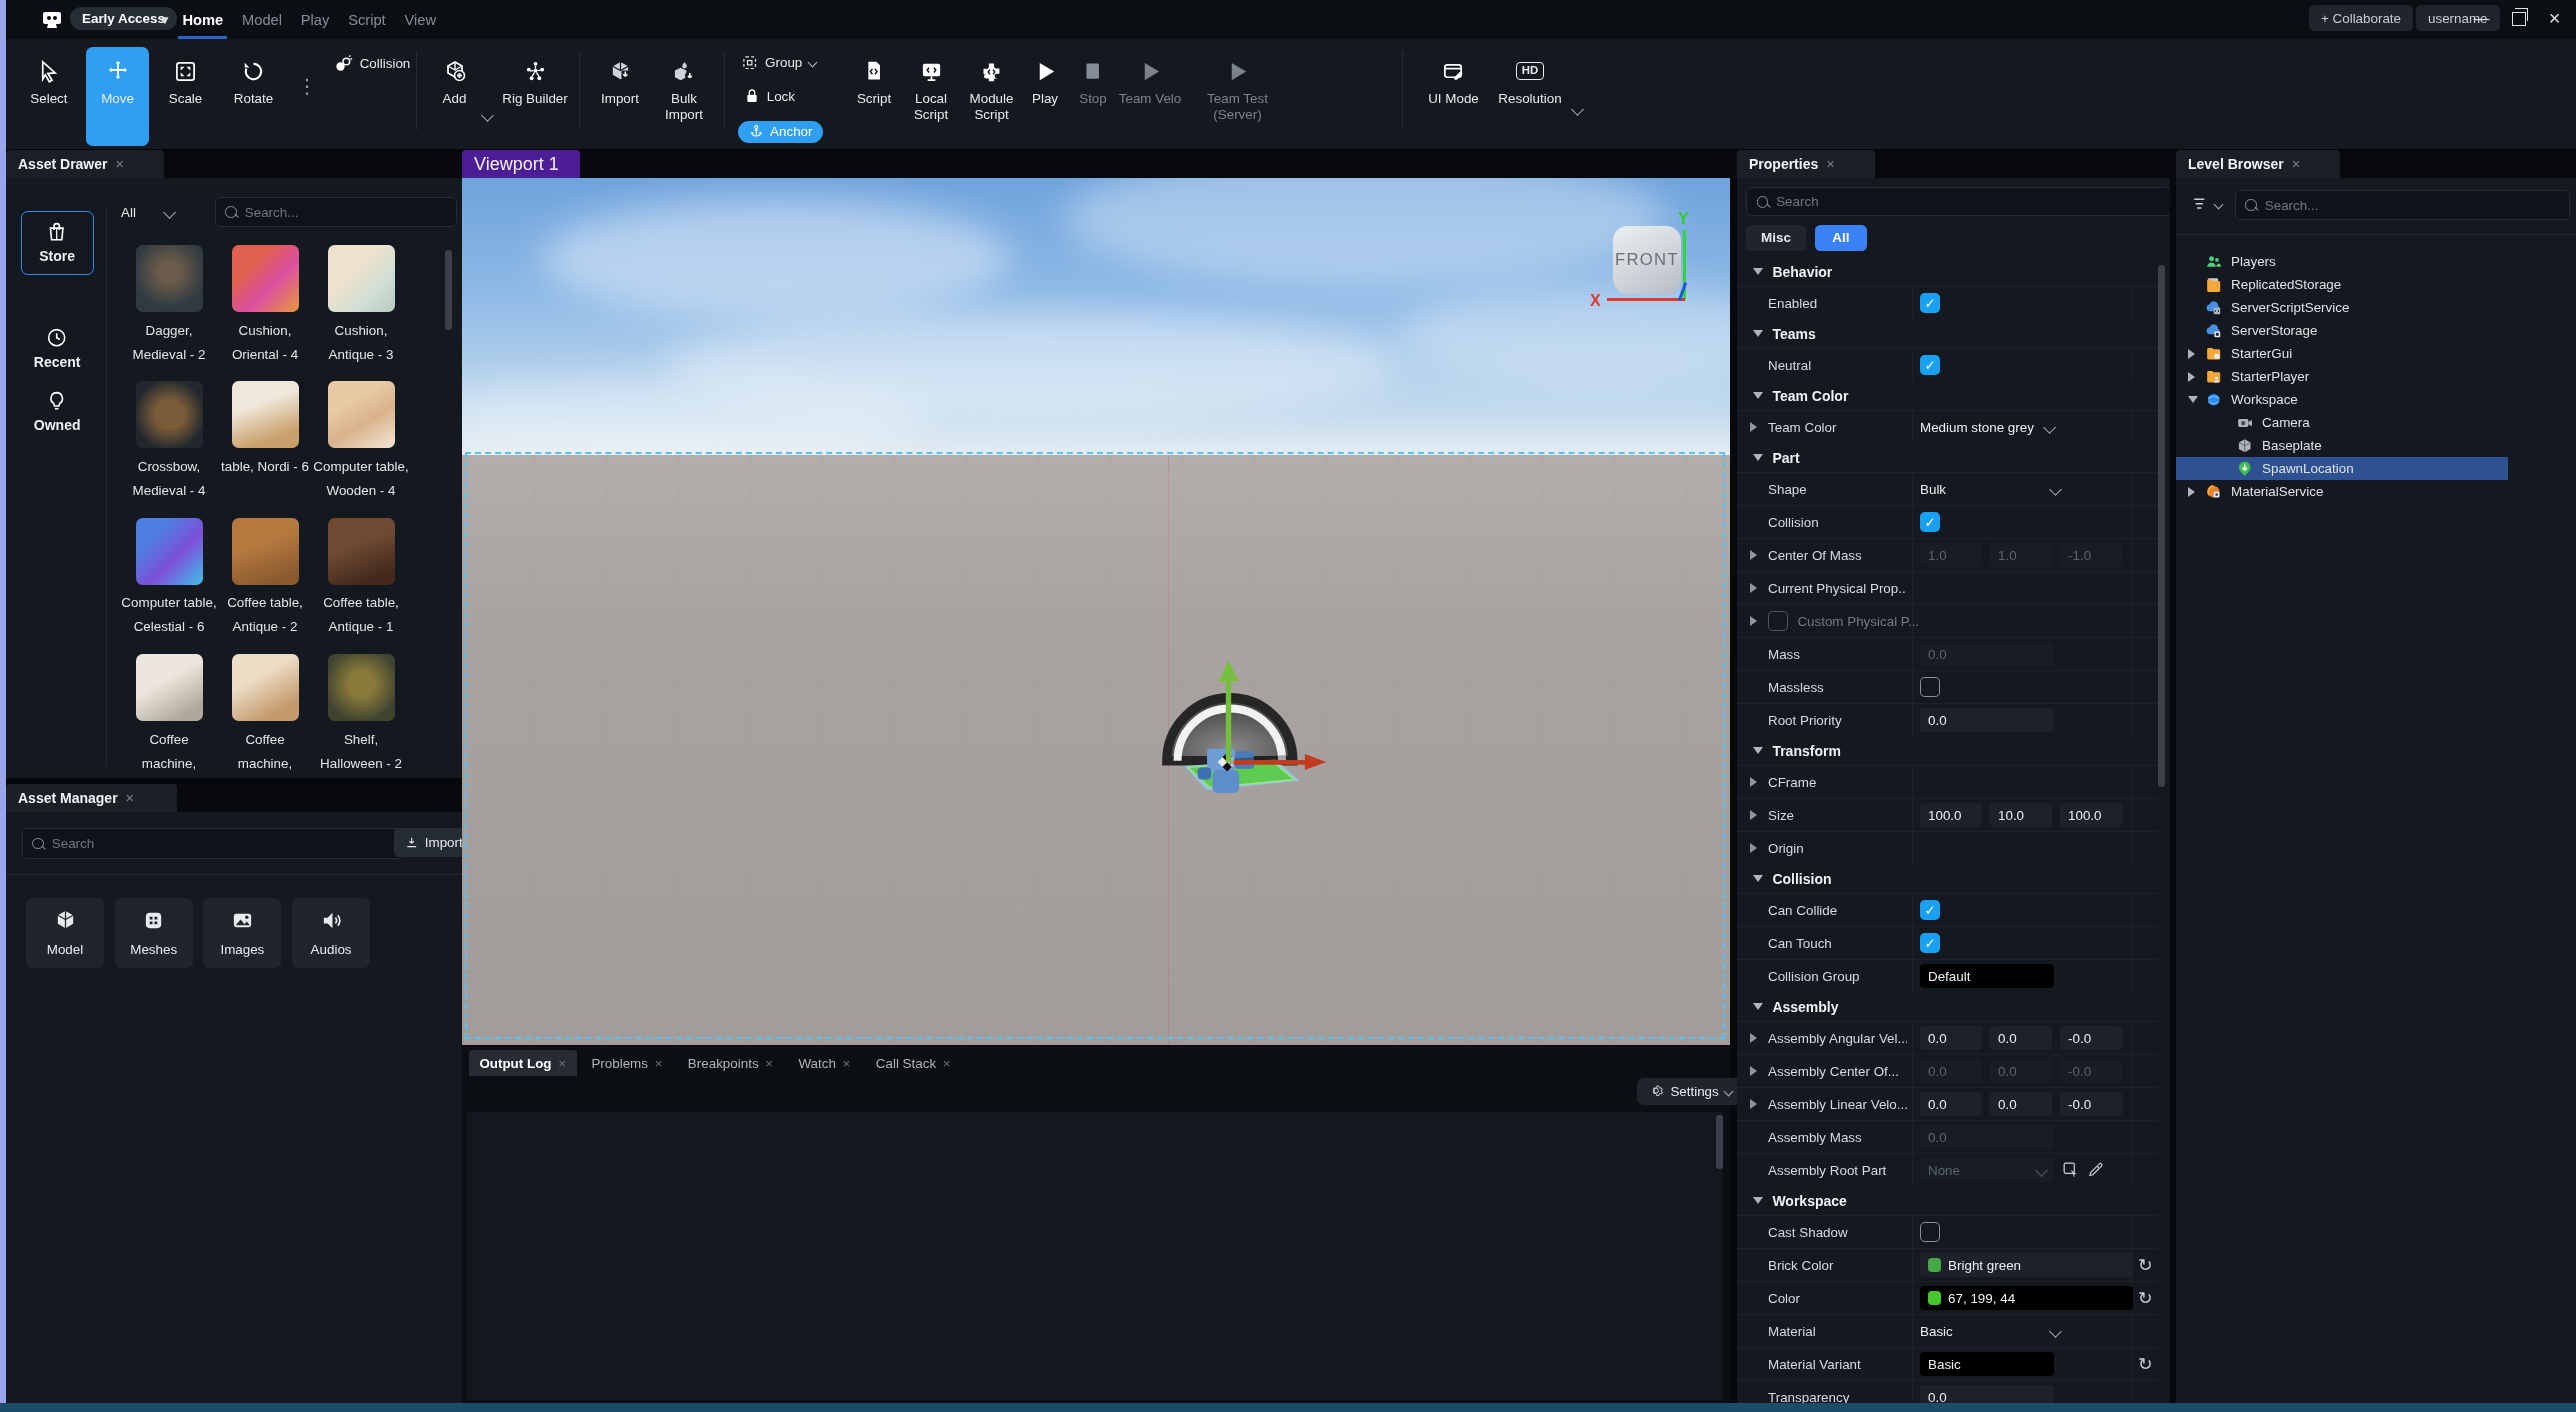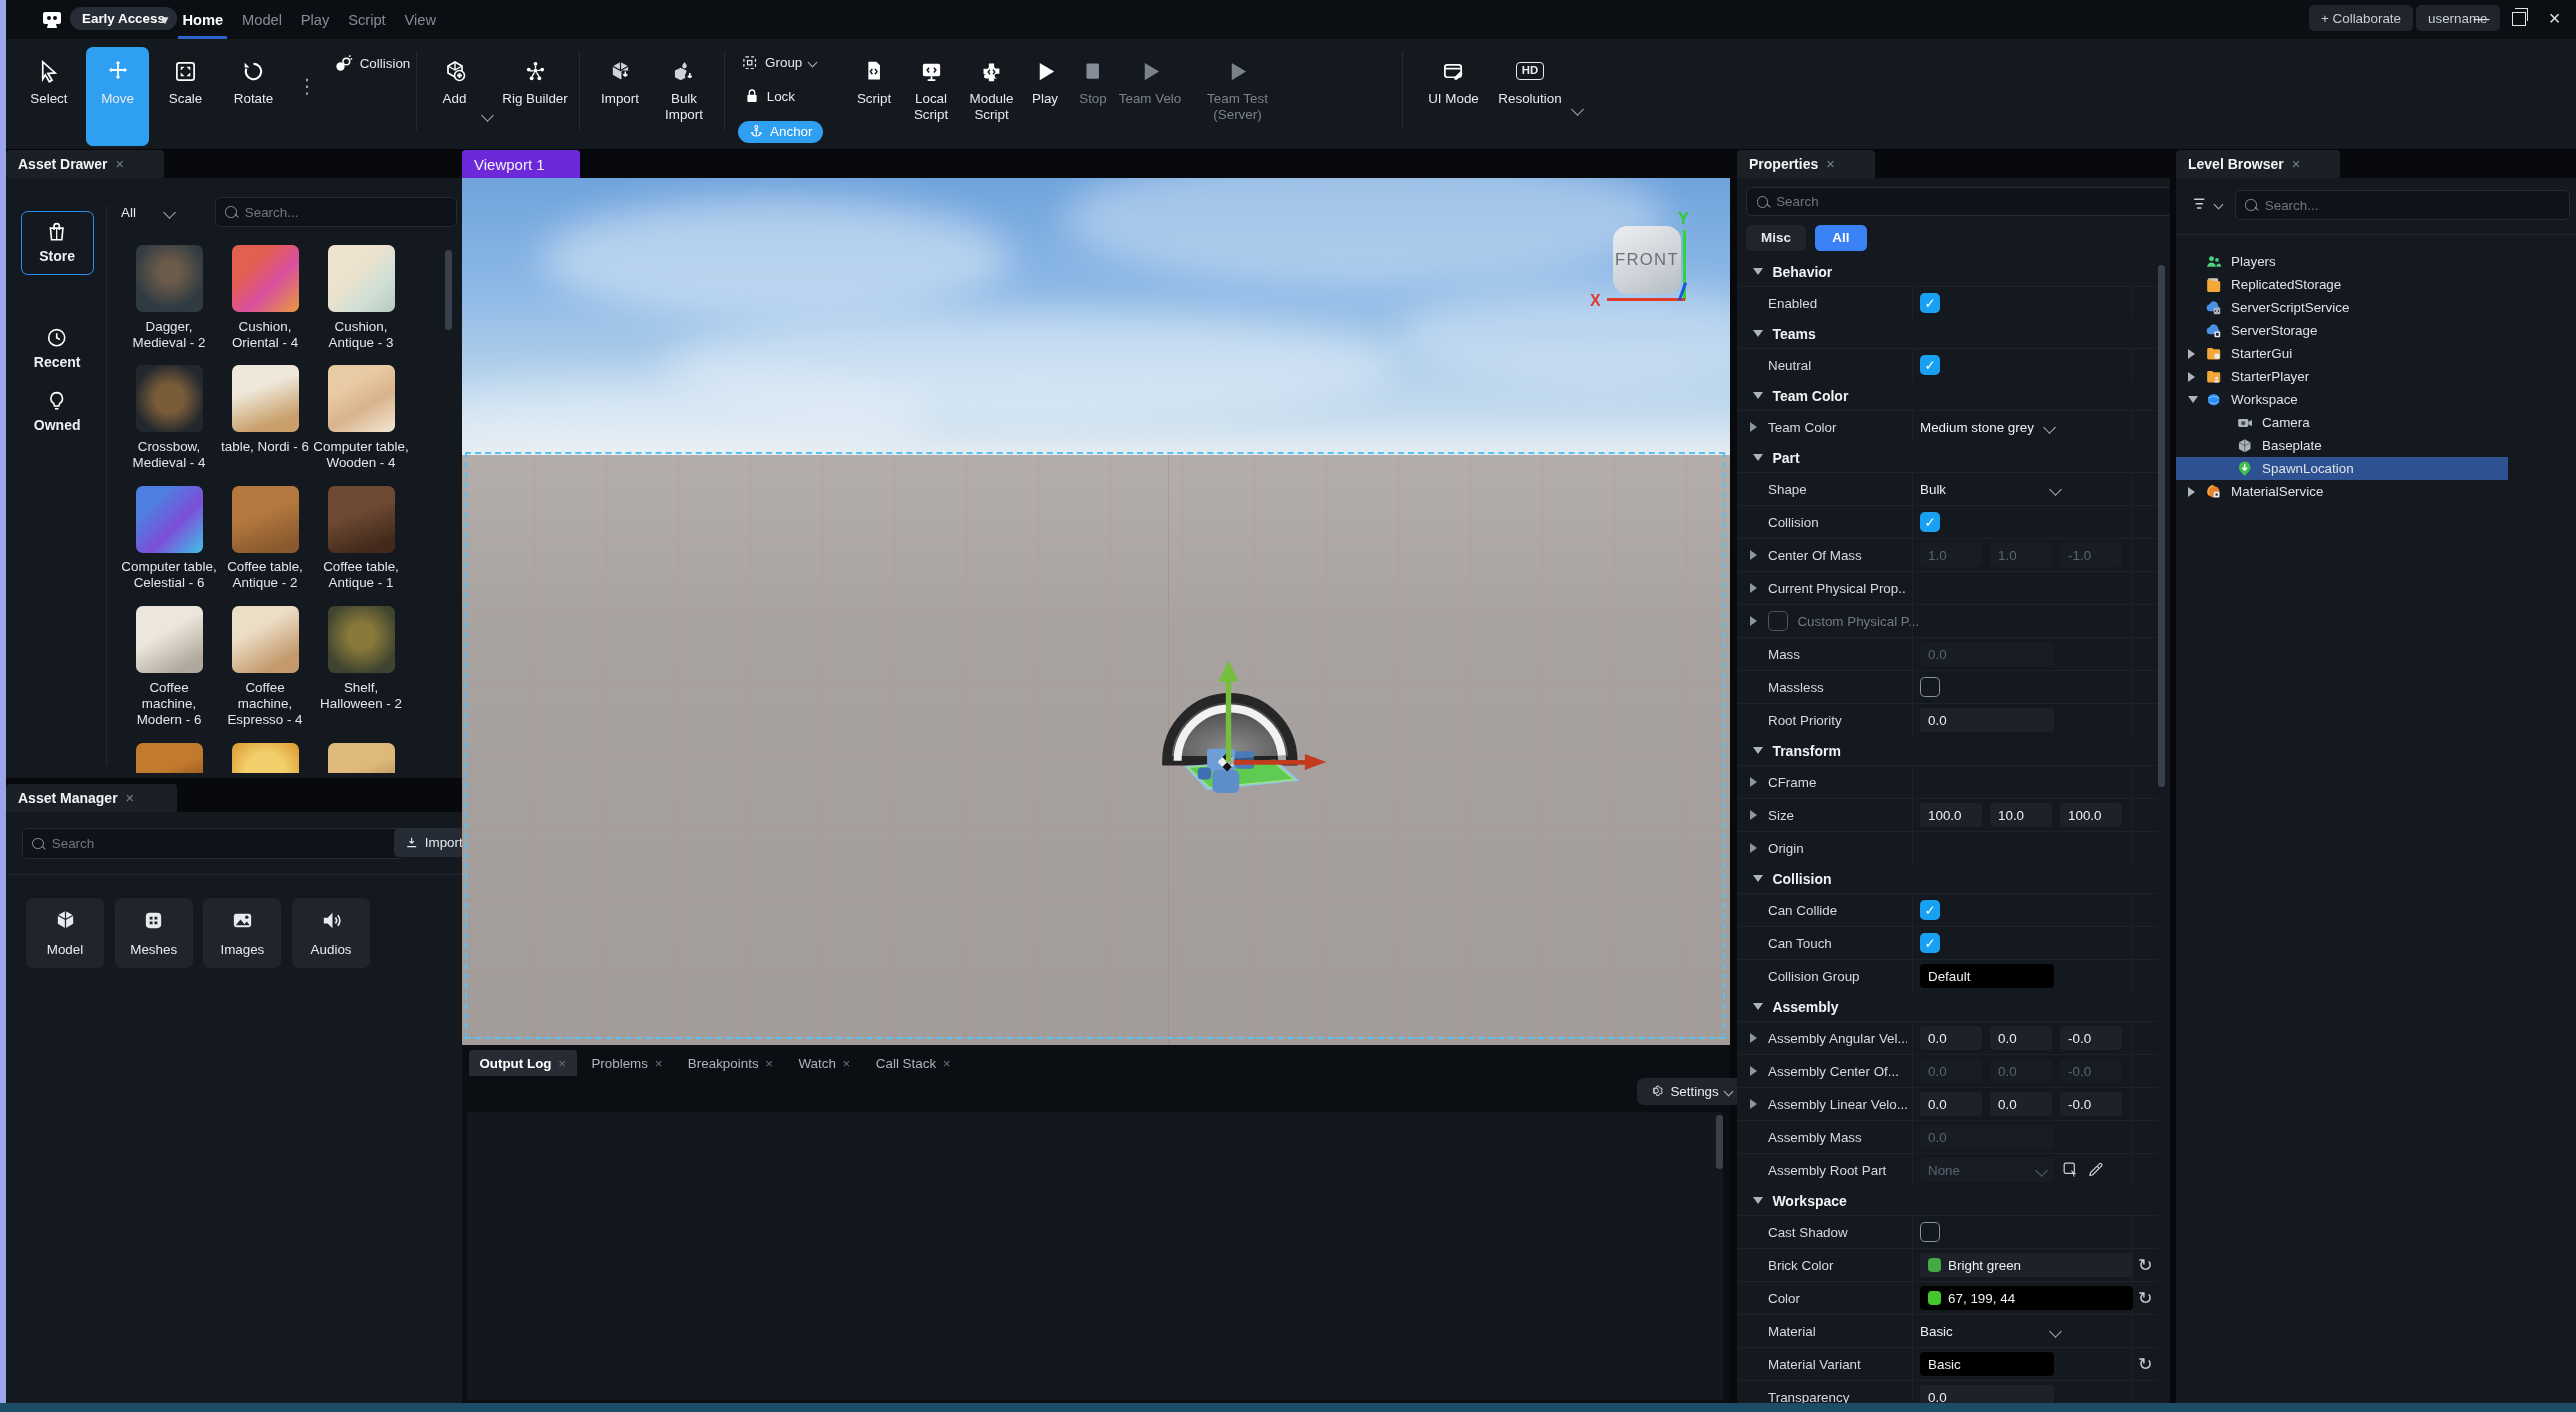--- a/index.html
+++ b/index.html
@@ -30,21 +30,21 @@
   .panel{position:absolute;background:#14181f}
   .sinput{background:#0f1319;border:0.7px solid #262c36;border-radius:5.4px;display:flex;align-items:center;gap:8px;padding:0 9.4px;color:#6f7680;font-size:13.4px}
   .lens{width:9.4px;height:9.4px;border:1.3px solid #8a919c;border-radius:50%;position:relative;flex:none}
   .lens::after{content:"";position:absolute;left:8px;top:8px;width:4.7px;height:1.3px;background:#8a919c;transform:rotate(45deg)}
   .vscroll{position:absolute;width:6.7px;border-radius:3.3px;background:#3a414c}
   
   .railbtn{width:71px;display:flex;flex-direction:column;align-items:center;gap:5.4px;color:#eef1f4;font-weight:bold;font-size:14px;padding:9.4px 0;border-radius:6.7px;border:1.3px solid transparent}
   .railbtn.on{border-color:#2e8ef7}
   .aitem{width:96px;display:flex;flex-direction:column;align-items:center;gap:6.7px}
   .thumb{width:67px;height:67px;border-radius:6.7px}
-  .alabel{font-size:13.4px;line-height:16px;text-align:center;color:#e3e6ea}
+  .alabel{font-size:13.4px;line-height:24px;text-align:center;color:#e3e6ea}
   .t0{background:radial-gradient(circle at 50% 40%,#6b5b4a 20%,#2f3a42 70%)}
   .t1{background:linear-gradient(135deg,#e2604f 30%,#d94fa0 60%,#e89a3a)}
   .t2{background:linear-gradient(135deg,#ece2cd 40%,#cfdfd6 70%,#b8c9c0)}
   .t3{background:radial-gradient(circle at 50% 50%,#7a5c39 30%,#23282e 75%)}
   .t4{background:linear-gradient(160deg,#efe8da 35%,#c9a06b 80%)}
   .t5{background:linear-gradient(150deg,#e8cba4 30%,#d9b38c 60%,#f2e7d4)}
   .t6{background:linear-gradient(135deg,#4f7fe0 25%,#7c4fd9 60%,#3fc3e8)}
   .t7{background:linear-gradient(160deg,#b5793f 40%,#8a5a2e 85%)}
   .t8{background:linear-gradient(160deg,#6e4a33 40%,#42291b 85%)}
   .t9{background:linear-gradient(150deg,#ece6dc 40%,#b0a89c 85%)}
@@ -498,21 +498,21 @@
           <svg width="23" height="23" viewBox="0 0 24 24">
             <path d="M4 9v6h4l5 5V4L8 9z" fill="#e8eaee"></path>
             <path d="M16 9a4 4 0 010 6M18.5 6.5a8 8 0 010 11" stroke="#e8eaee" stroke-width="1.8" fill="none"></path>
           </svg>
         </span>
       <span>Audios</span>
     </div>
   </div>
 </div>
 
-<div class="ptab" style="left:462px;top:150px;width:94px;background:#6d28d9;font-weight:normal;font-size:15px">
+<div class="ptab" style="left:462px;top:150px;width:94px;background:#4c1d95;font-weight:normal;font-size:18px">
   <span>Viewport 1</span>
 </div>
 <div class="abs" style="left:462px;top:178px;width:1268px;height:867px;overflow:hidden">
 
   <div class="abs" style="left:0;top:0;width:1268px;height:281px;background:linear-gradient(180deg,#6fa3dc 0%,#8db9e6 40%,#c6dcee 85%,#e8eef2 100%)"></div>
   <div class="cloud" style="left:80px;top:20px;width:468px;height:120px;opacity:.55"></div>
   <div class="cloud" style="left:602px;top:-27px;width:602px;height:134px;opacity:.45"></div>
   <div class="cloud" style="left:201px;top:134px;width:736px;height:107px;opacity:.5"></div>
   <div class="cloud" style="left:936px;top:107px;width:401px;height:100px;opacity:.4"></div>
   <div class="cloud" style="left:-67px;top:201px;width:535px;height:80px;opacity:.45"></div>

